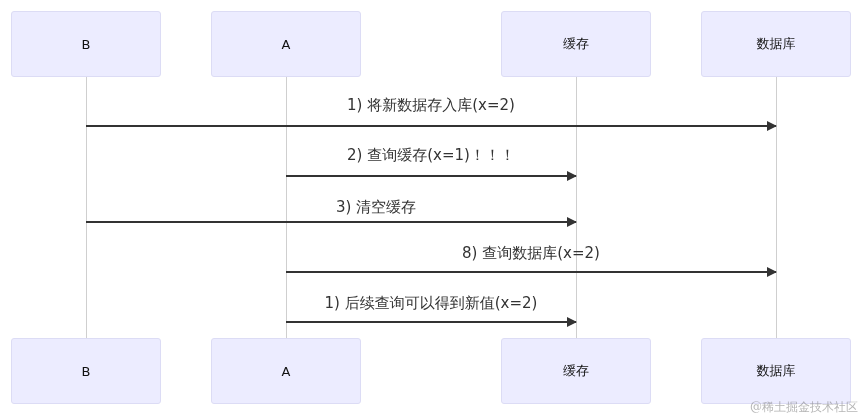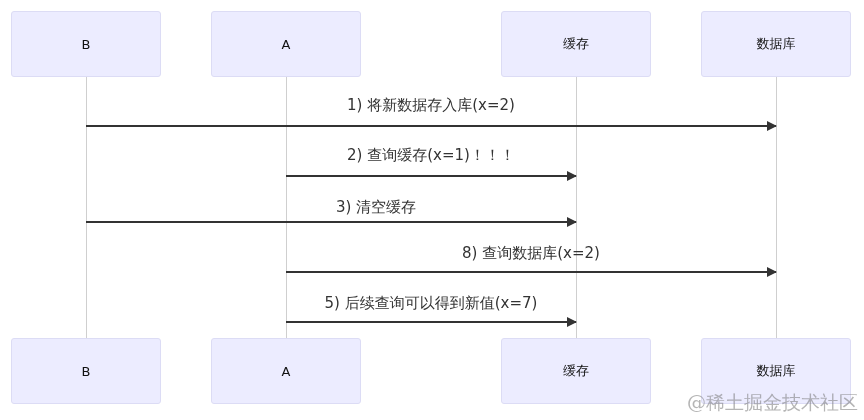--- a/index.html
+++ b/index.html
@@ -9,21 +9,21 @@
            background: #ececff; border: 1px solid #dcdcf5; border-radius: 3px;
            display: flex; align-items: center; justify-content: center;
            font-size: 13px; color: #111; }
   .lifeline { position: absolute; width: 1px; background: #cfcfcf; top: 77px; height: 261px; }
   .msg-label { position: absolute; font-size: 15px; color: #333; white-space: nowrap;
                transform: translateX(-50%); }
   .arrow { position: absolute; height: 2px; background: #333; }
   .arrow::after { content: ""; position: absolute; right: -1px; top: -4px;
                   border-left: 10px solid #333; border-top: 5px solid transparent;
                   border-bottom: 5px solid transparent; }
-  .watermark { position: absolute; right: 6px; bottom: 4px; font-size: 19px;
+  .watermark { position: absolute; right: 6px; bottom: 4px; font-size: 12px;
                color: rgba(120,120,120,0.55); font-family: "DejaVu Serif", serif; }
 </style>
 </head>
 <body>
 
 <div class="actor" style="left:11px;top:11px;">
     <span>B</span>
   </div>
 <div class="actor" style="left:211px;top:11px;">
     <span>A</span>
@@ -45,21 +45,21 @@
 
 <div class="msg-label" style="left:431px;top:146px;text-align:center;">2) 查询缓存(x=1)！！！</div>
 <div class="arrow" style="left:286px;top:175px;width:290px;"></div>
 
 <div class="msg-label" style="left:331px;top:198px;margin-left:45px;">3) 清空缓存</div>
 <div class="arrow" style="left:86px;top:221px;width:490px;"></div>
 
 <div class="msg-label" style="left:531px;top:244px;">8) 查询数据库(x=2)</div>
 <div class="arrow" style="left:286px;top:271px;width:490px;"></div>
 
-<div class="msg-label" style="left:431px;top:294px;">5) 后续查询可以得到新值(x=7)</div>
+<div class="msg-label" style="left:431px;top:294px;">1) 后续查询可以得到新值(x=2)</div>
 <div class="arrow" style="left:286px;top:321px;width:290px;"></div>
 
 <div class="actor" style="left:11px;top:338px;">
     <span>B</span>
   </div>
 <div class="actor" style="left:211px;top:338px;">
     <span>A</span>
   </div>
 <div class="actor" style="left:501px;top:338px;">
     <span>缓存</span>

